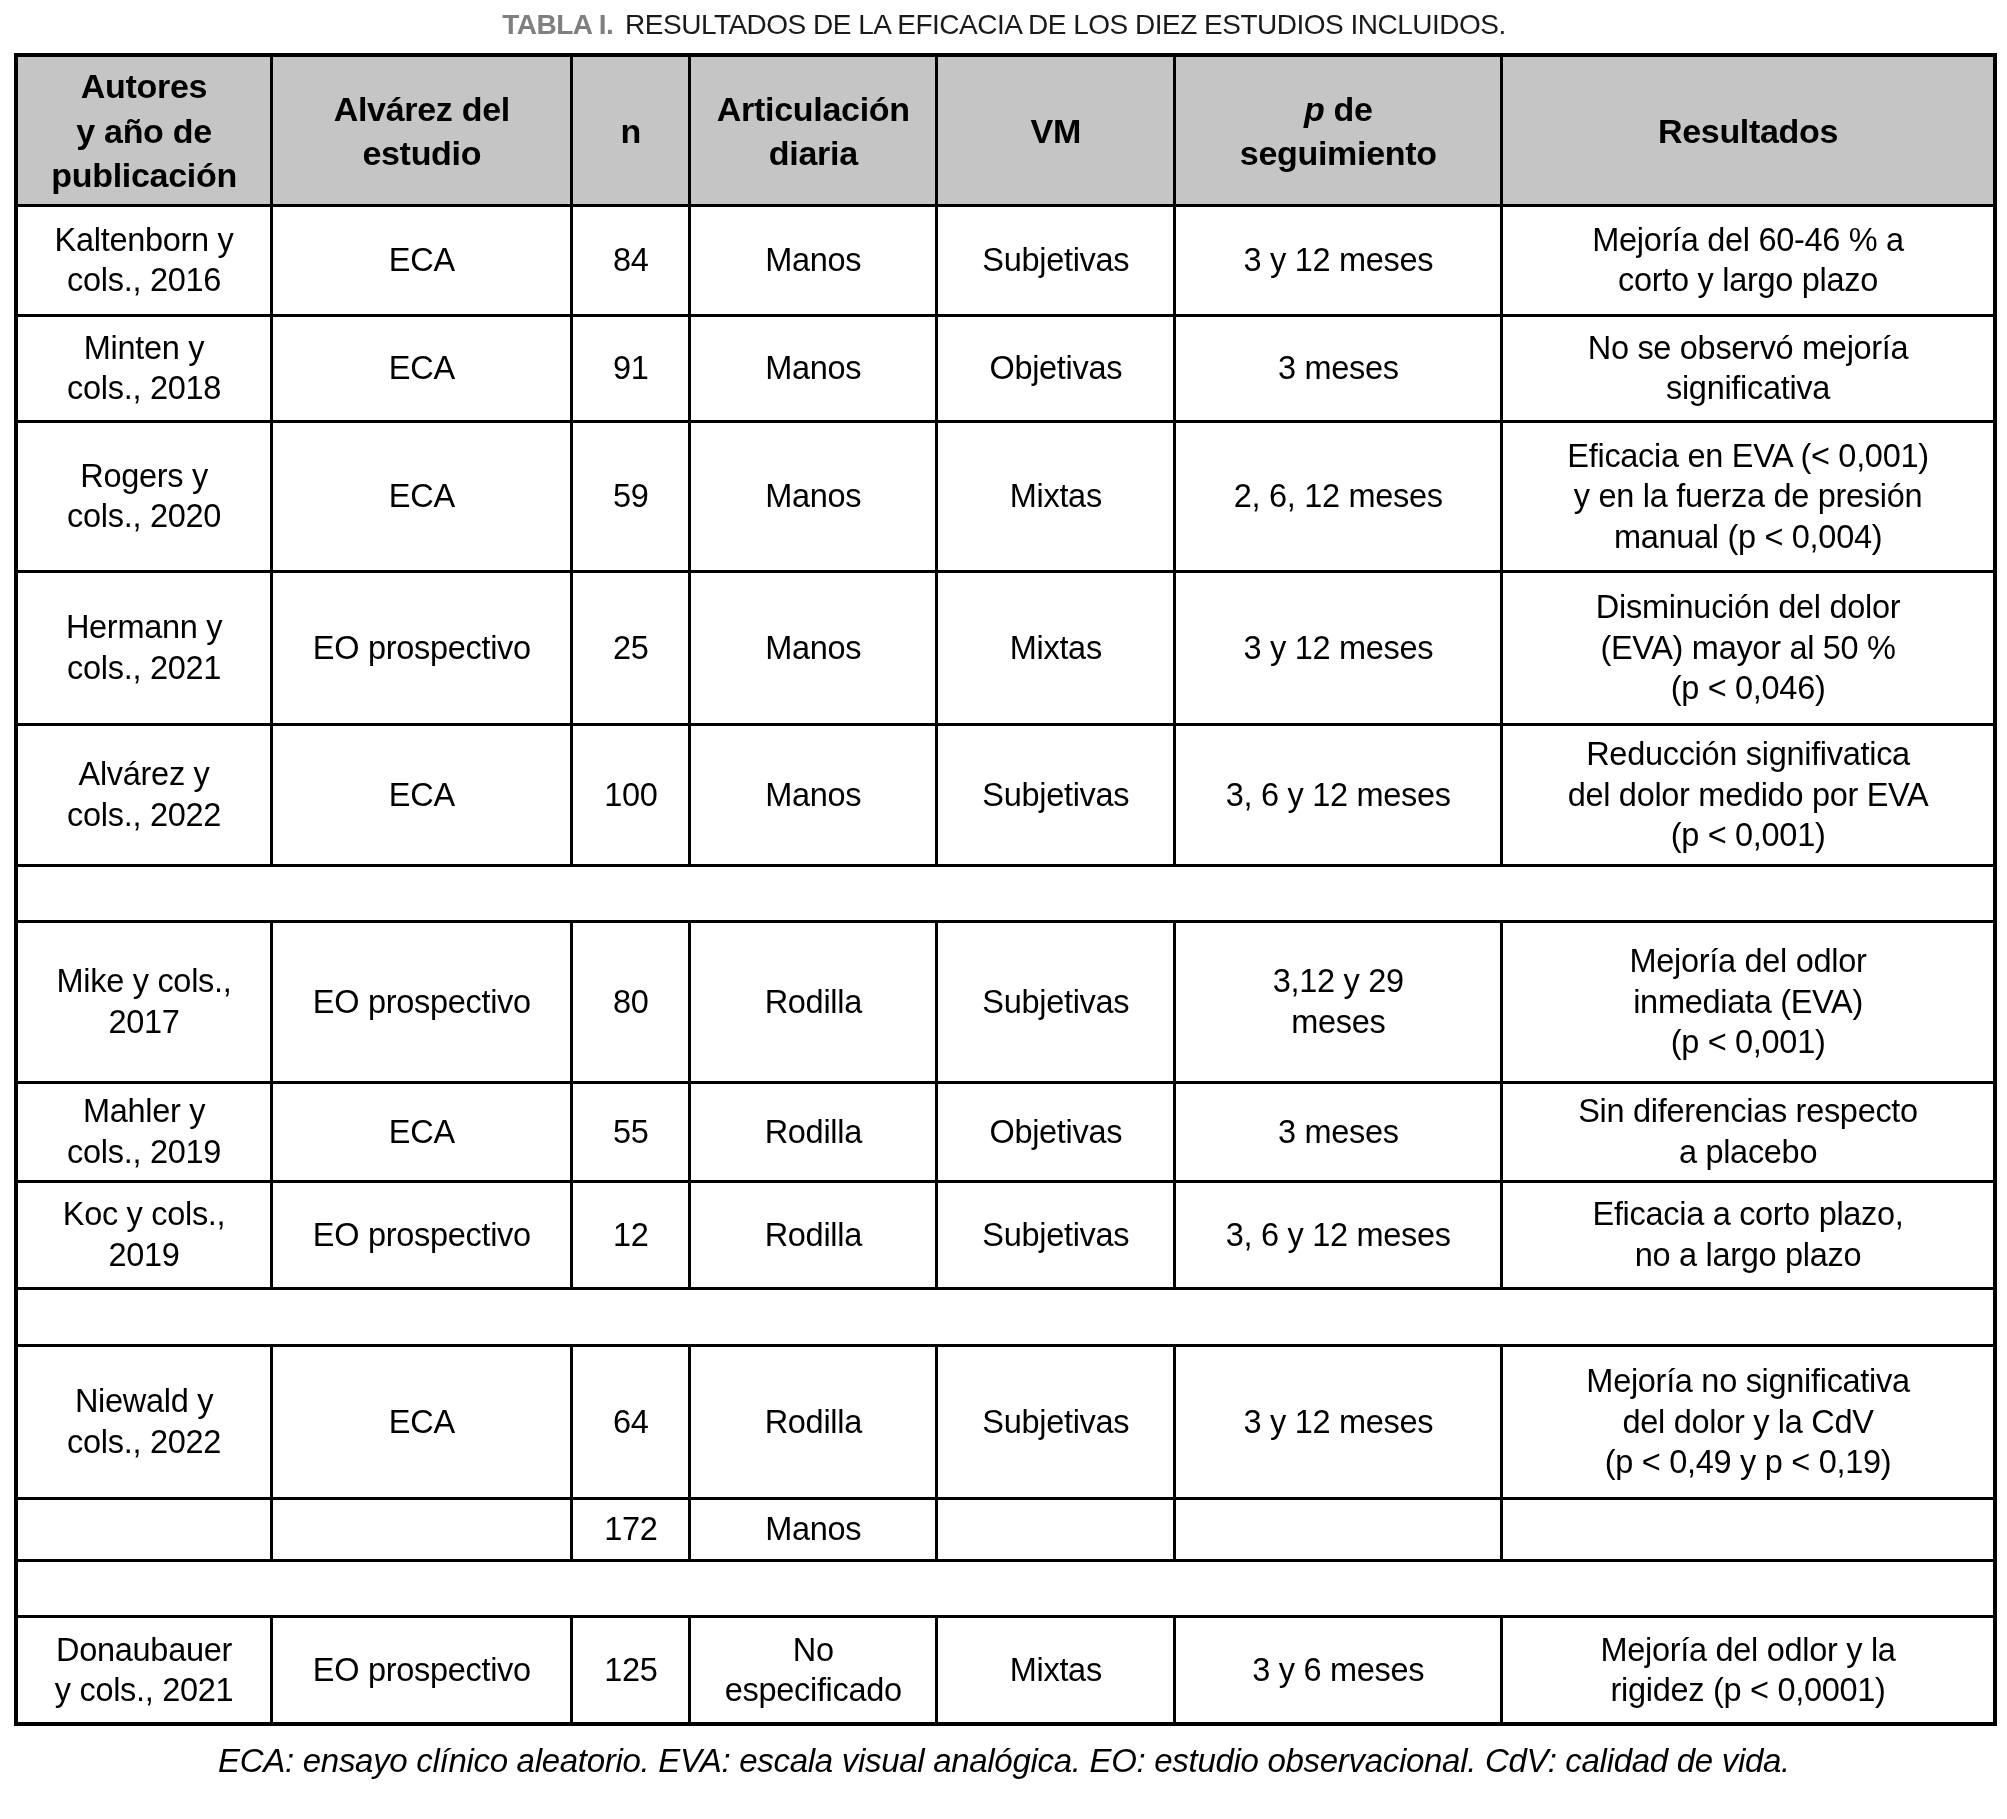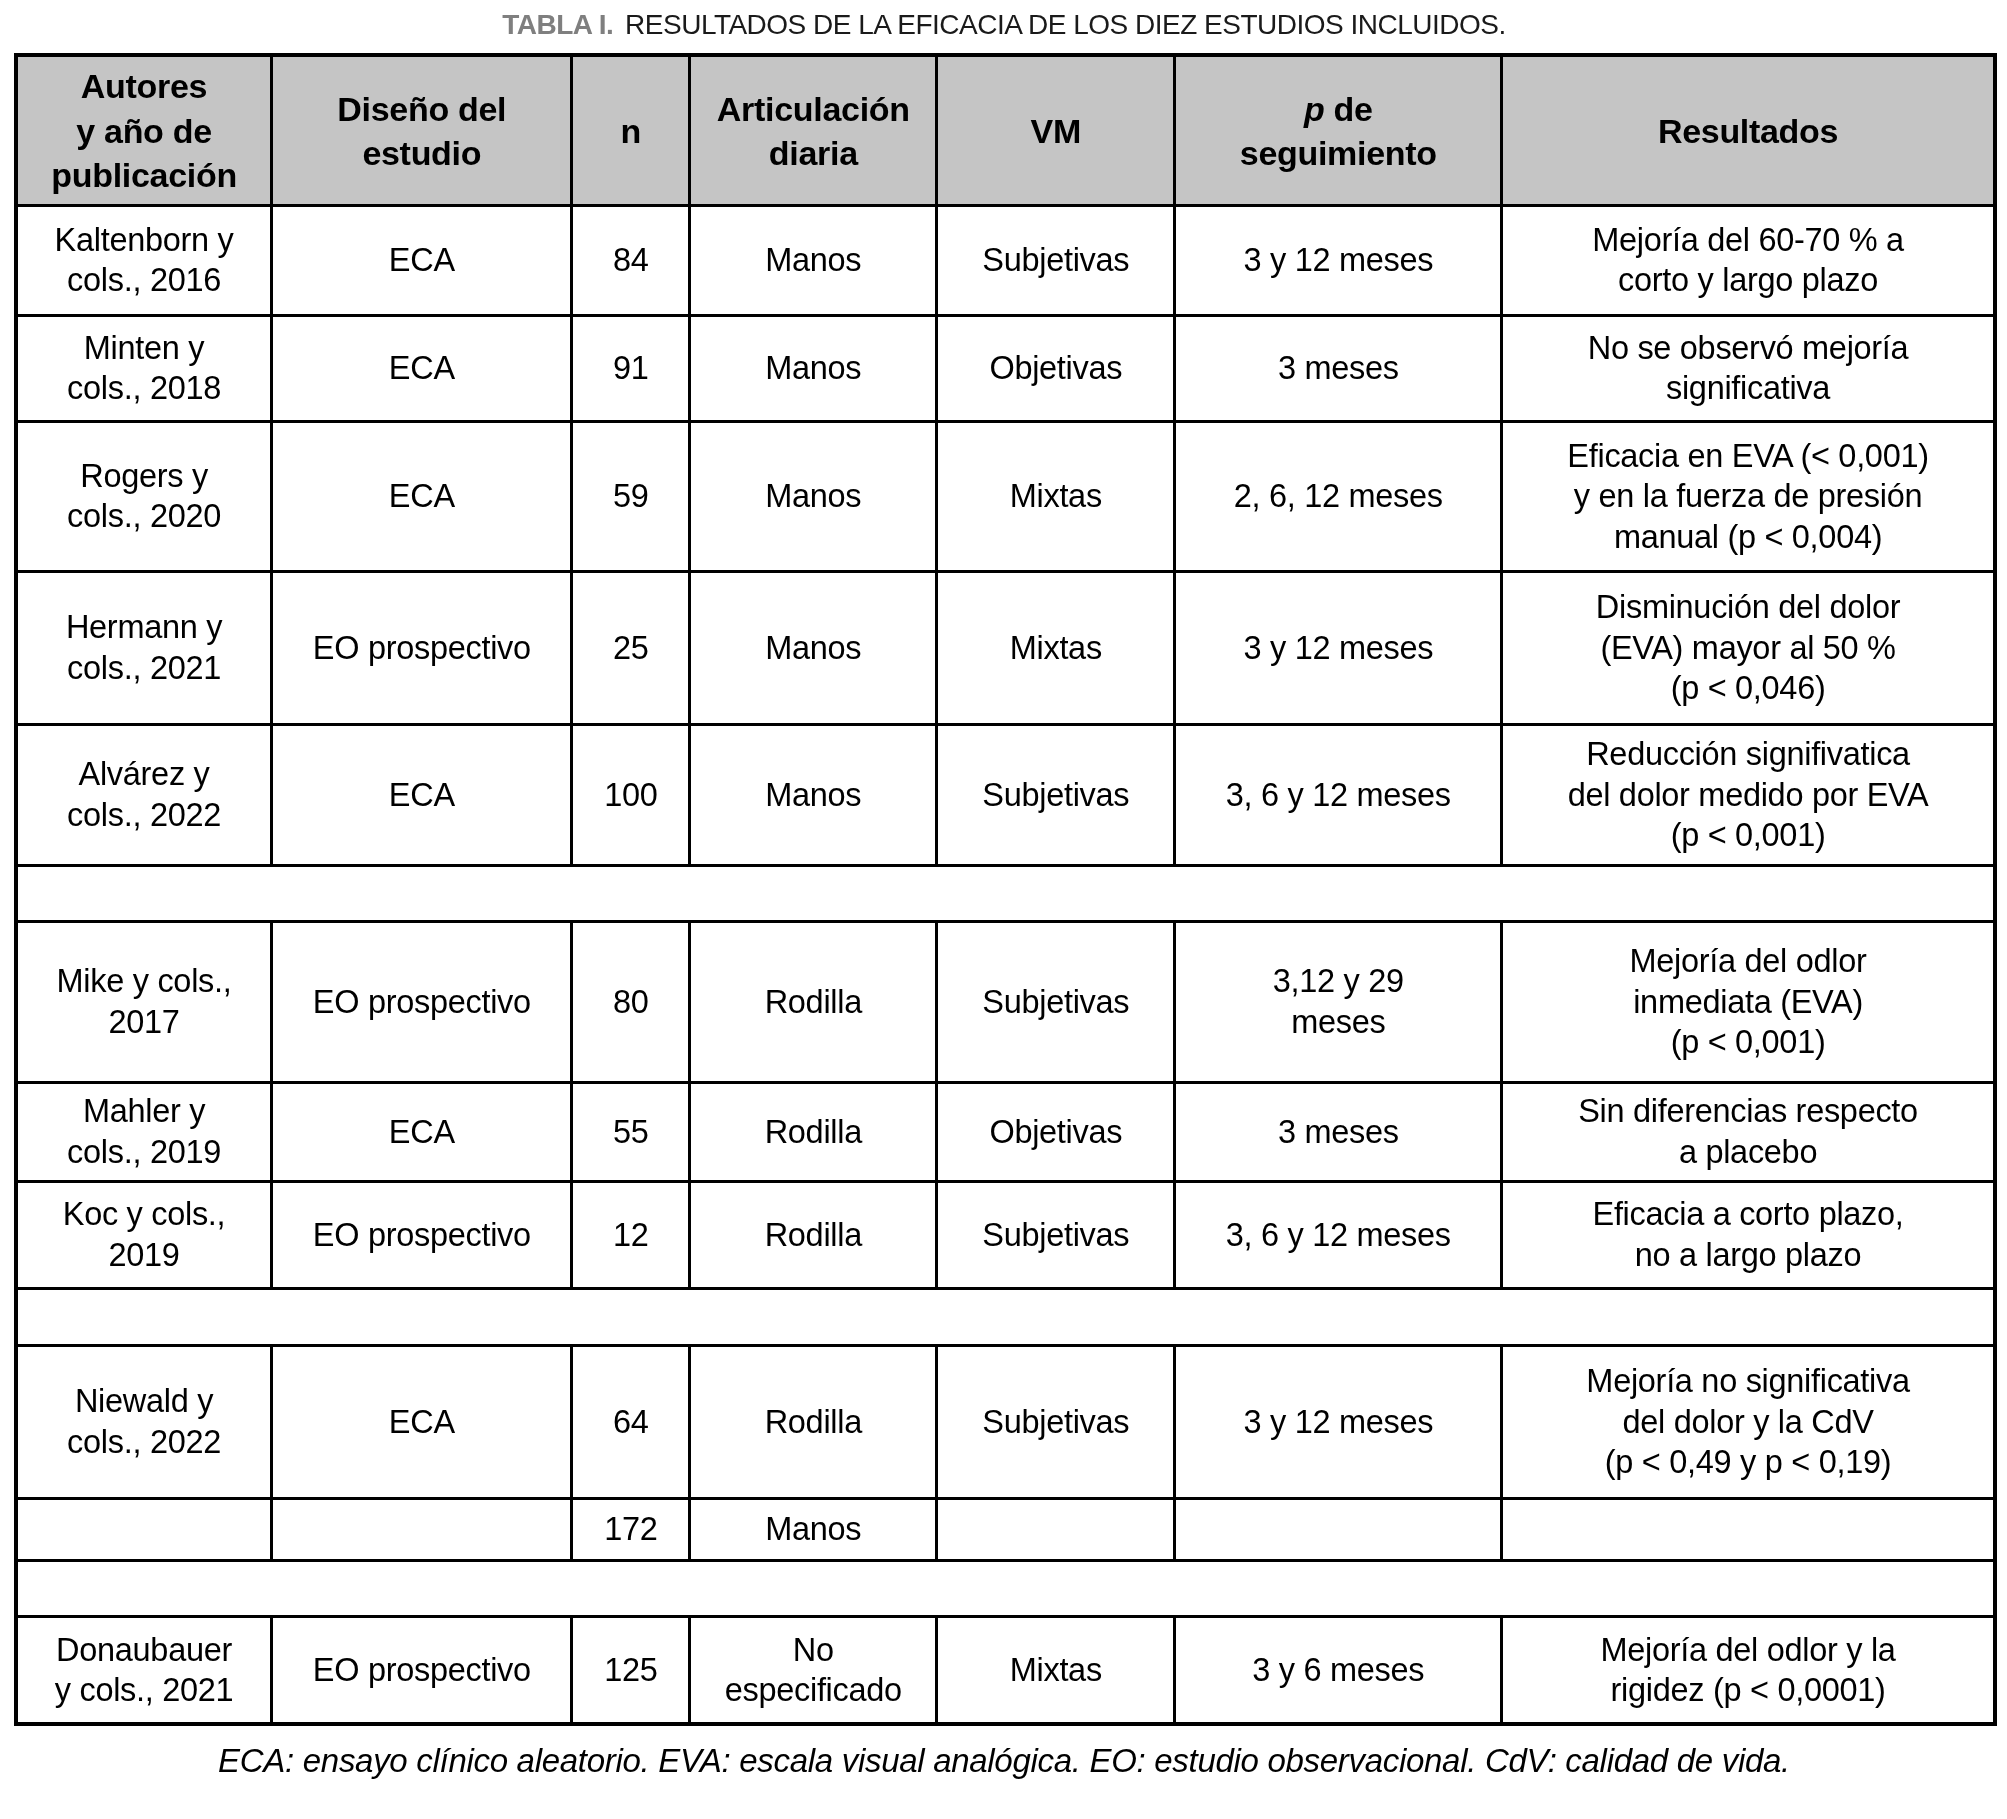--- a/index.html
+++ b/index.html
@@ -96,41 +96,41 @@
       <col style="width:247px">
       <col style="width:238px">
       <col style="width:327px">
       <col style="width:493px">
     </colgroup>
     <thead>
       <tr style="height:150px">
         <th>Autores
 y año de
 publicación</th>
-        <th>Diseño del
+        <th>Alvárez del
 estudio</th>
         <th>n</th>
         <th>Articulación
 diaria</th>
         <th>VM</th>
         <th><span class="p-italic">p</span><span> de
 seguimiento</span></th>
         <th>Resultados</th>
       </tr>
     </thead>
     <tbody>
       <tr style="height:110px">
         <td class="author">Kaltenborn y
 cols., 2016</td>
         <td>ECA</td>
         <td>84</td>
         <td>Manos</td>
         <td>Subjetivas</td>
         <td>3 y 12 meses</td>
-        <td>Mejoría del 60-70 % a
+        <td>Mejoría del 60-46 % a
 corto y largo plazo</td>
       </tr>
       <tr style="height:106px">
         <td class="author">Minten y
 cols., 2018</td>
         <td>ECA</td>
         <td>91</td>
         <td>Manos</td>
         <td>Objetivas</td>
         <td>3 meses</td>

